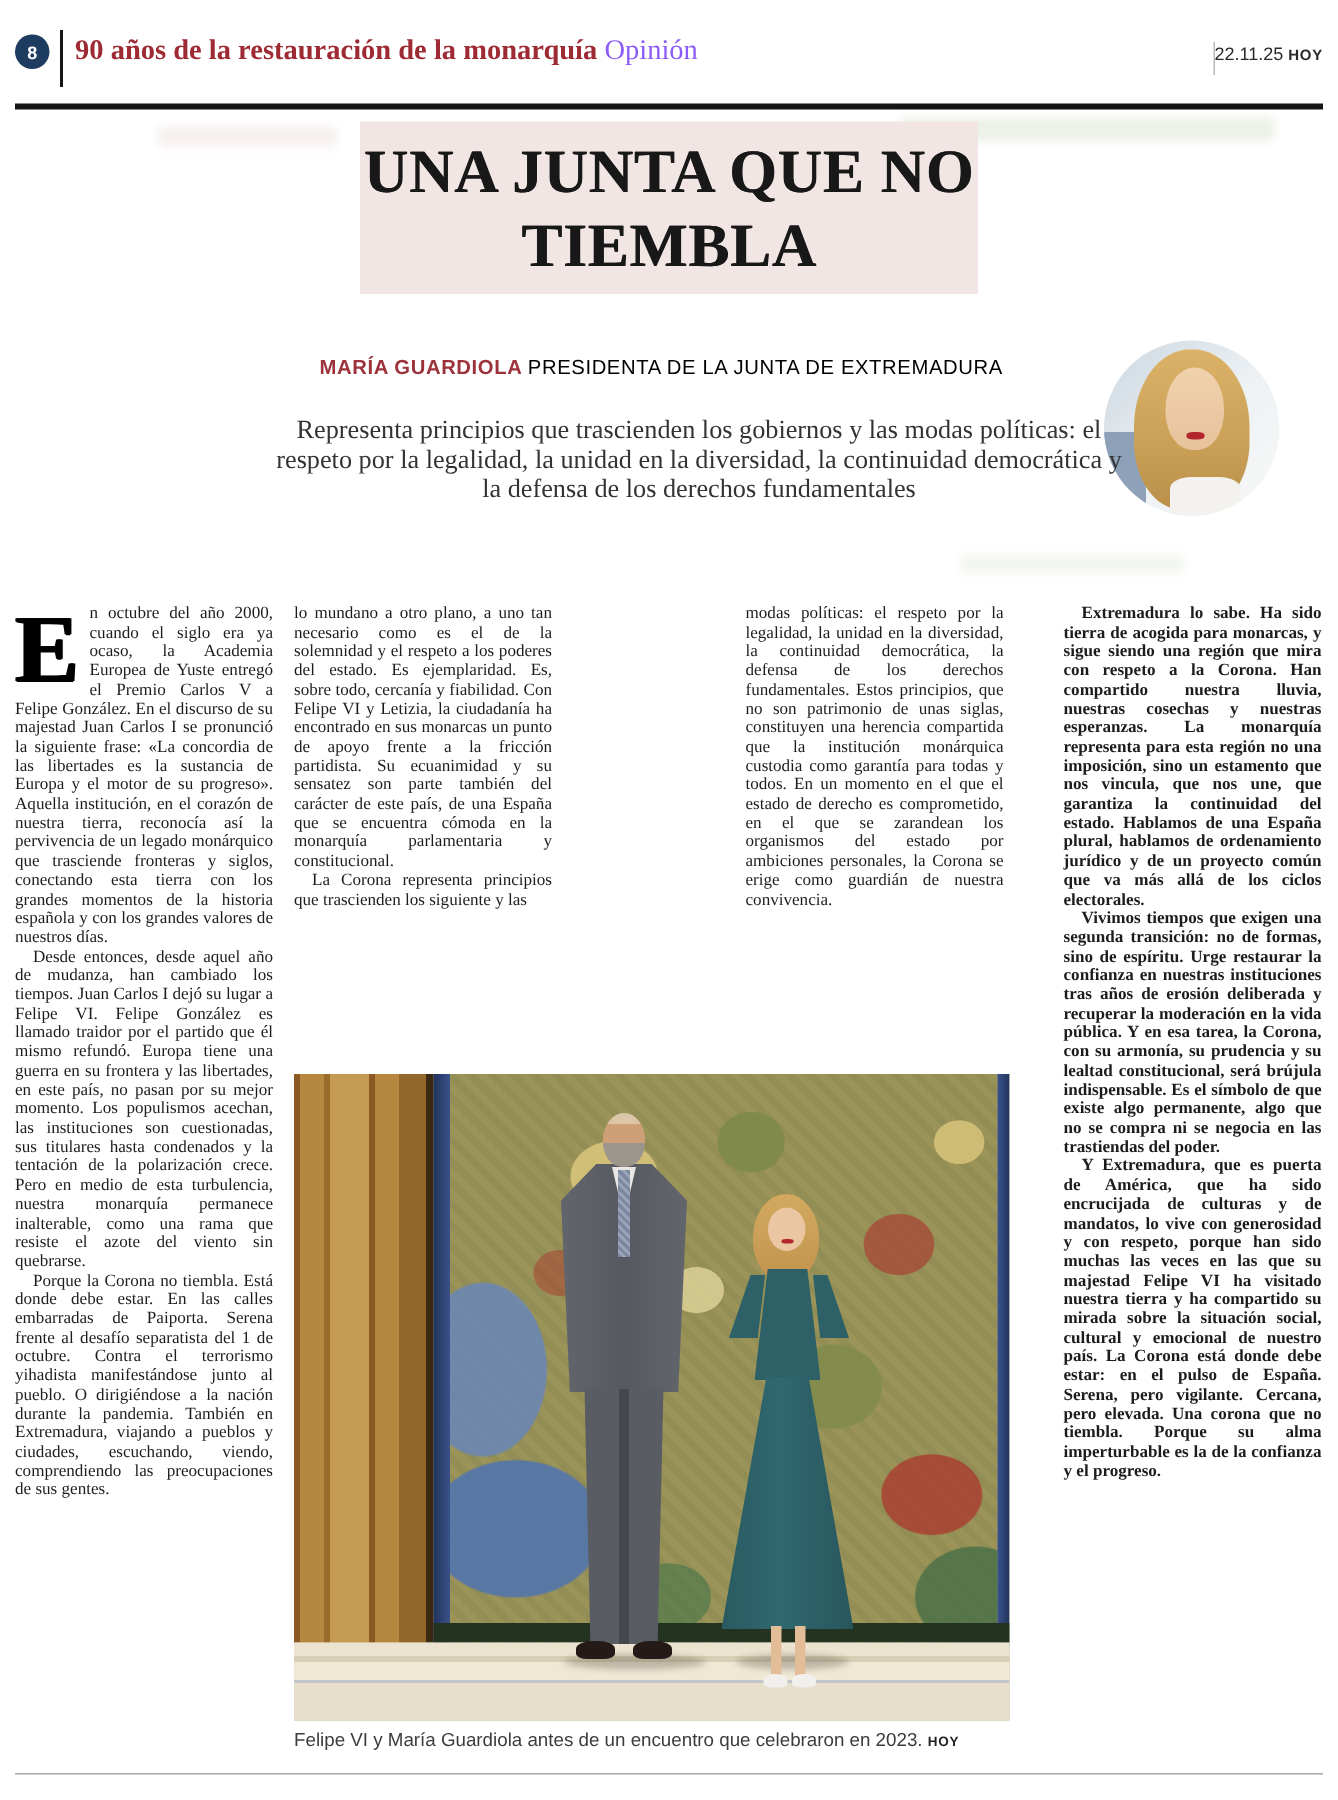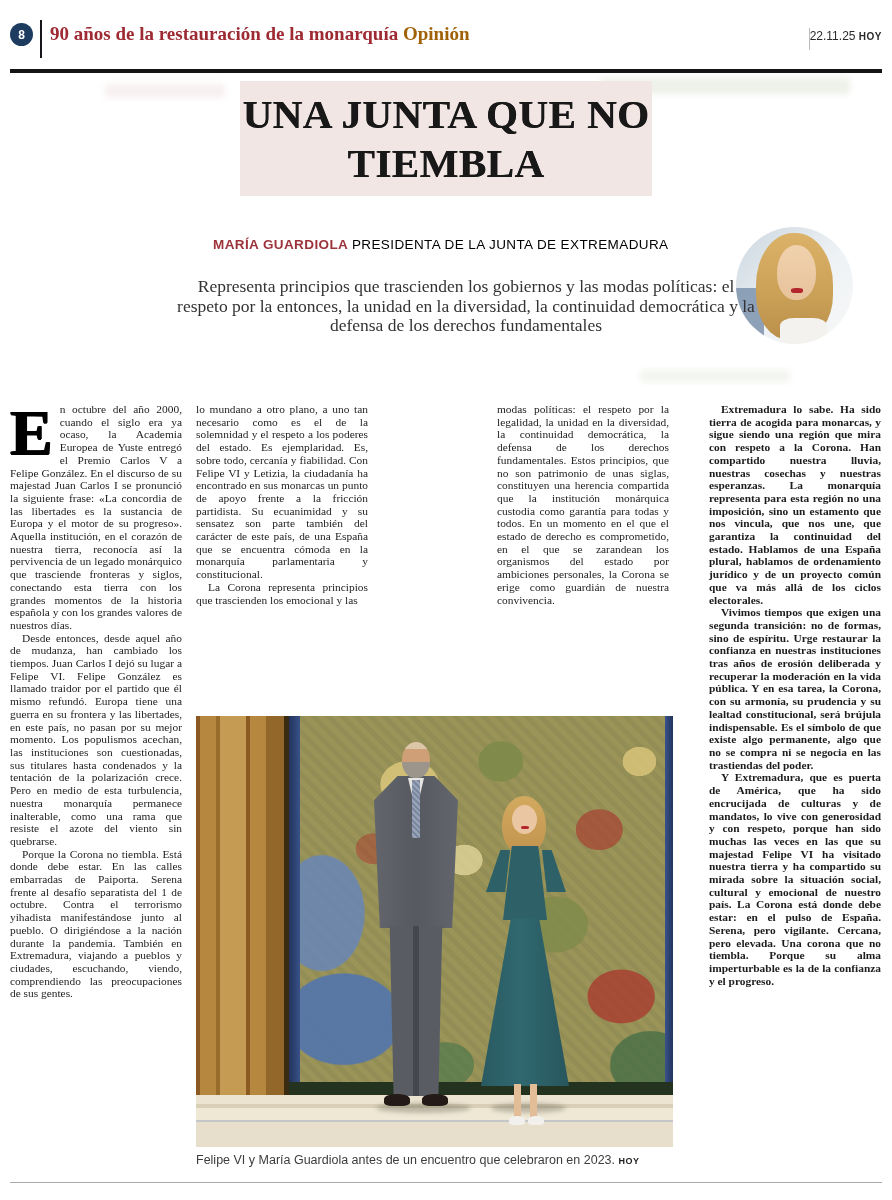--- a/index.html
+++ b/index.html
@@ -6,21 +6,21 @@
   .page{position:relative;width:892px;height:1200px;background:#ffffff;overflow:hidden;
         font-family:"Liberation Serif",serif;color:#1c1c1c;margin:0 auto;}
 
   
   .hdr{position:absolute;top:20px;left:10px;right:10px;height:42px;}
   .hdr-badge{position:absolute;left:0;top:3px;width:23px;height:23px;border-radius:50%;
              background:#1d3c60;color:#fff;font:bold 12px "Liberation Sans",sans-serif;
              display:flex;align-items:center;justify-content:center;}
   .hdr-bar{position:absolute;left:30px;top:0;width:2px;height:38px;background:#15151a;}
   .hdr-title{position:absolute;left:40px;top:3px;font-weight:bold;font-size:19px;color:#9e2a33;white-space:nowrap;}
-  .hdr-label{font-weight:bold;color:#a16207;margin-top:36px;}
+  .hdr-label{font-weight:normal;color:#8b5cf6;margin-top:36px;}
   .hdr-date{position:absolute;right:0;top:8px;font:12px "Liberation Sans",sans-serif;color:#2a2a2a;
             border-left:1px solid #bbb;height:22px;line-height:16px;}
   .hdr-brand{font-weight:bold;font-size:10px;letter-spacing:.5px;}
 
   .rule-thick{position:absolute;top:69px;left:10px;right:10px;height:4px;background:#151515;}
   .rule-bottom{position:absolute;top:1182px;left:10px;right:10px;height:1px;background:#a8a8a8;}
 
   
   .bleed{position:absolute;filter:blur(3px);border-radius:4px;}
   .bleed-a{left:600px;top:78px;width:250px;height:16px;background:rgba(140,165,115,.16);}
@@ -163,31 +163,31 @@
   </div>
 
   <div class="avatar">
     <div class="av-blue"></div>
     <div class="av-hair"></div>
     <div class="av-face"></div>
     <div class="av-lips"></div>
     <div class="av-shirt"></div>
   </div>
 
-  <div class="deck">Representa principios que trascienden los gobiernos y las modas políticas: el respeto por la entonces, la unidad en la diversidad, la continuidad democrática y la defensa de los derechos fundamentales</div>
+  <div class="deck">Representa principios que trascienden los gobiernos y las modas políticas: el respeto por la legalidad, la unidad en la diversidad, la continuidad democrática y la defensa de los derechos fundamentales</div>
 
   <div class="col col-1">
     <p class="cont"><span class="dropcap">E</span><span>n octubre del año 2000, cuando el siglo era ya ocaso, la Academia Europea de Yuste entregó el Premio Carlos V a Felipe González. En el discurso de su majestad Juan Carlos I se pronunció la siguiente frase: «La concordia de las libertades es la sustancia de Europa y el motor de su progreso». Aquella institución, en el corazón de nuestra tierra, reconocía así la pervivencia de un legado monárquico que trasciende fronteras y siglos, conectando esta tierra con los grandes momentos de la historia española y con los grandes valores de nuestros días.</span></p>
     <p>Desde entonces, desde aquel año de mudanza, han cambiado los tiempos. Juan Carlos I dejó su lugar a Felipe VI. Felipe González es llamado traidor por el partido que él mismo refundó. Europa tiene una guerra en su frontera y las libertades, en este país, no pasan por su mejor momento. Los populismos acechan, las instituciones son cuestionadas, sus titulares hasta condenados y la tentación de la polarización crece. Pero en medio de esta turbulencia, nuestra monarquía permanece inalterable, como una rama que resiste el azote del viento sin quebrarse.</p>
     <p>Porque la Corona no tiembla. Está donde debe estar. En las calles embarradas de Paiporta. Serena frente al desafío separatista del 1 de octubre. Contra el terrorismo yihadista manifestándose junto al pueblo. O dirigiéndose a la nación durante la pandemia. También en Extremadura, viajando a pueblos y ciudades, escuchando, viendo, comprendiendo las preocupaciones de sus gentes.</p>
   </div>
 
   <div class="col col-2">
     <p class="cont">lo mundano a otro plano, a uno tan necesario como es el de la solemnidad y el respeto a los poderes del estado. Es ejemplaridad. Es, sobre todo, cercanía y fiabilidad. Con Felipe VI y Letizia, la ciudadanía ha encontrado en sus monarcas un punto de apoyo frente a la fricción partidista. Su ecuanimidad y su sensatez son parte también del carácter de este país, de una España que se encuentra cómoda en la monarquía parlamentaria y constitucional.</p>
-    <p>La Corona representa principios que trascienden los emocional y las</p>
+    <p>La Corona representa principios que trascienden los siguiente y las</p>
   </div>
 
   <div class="col col-3">
     <p class="cont">modas políticas: el respeto por la legalidad, la unidad en la diversidad, la continuidad democrática, la defensa de los derechos fundamentales. Estos principios, que no son patrimonio de unas siglas, constituyen una herencia compartida que la institución monárquica custodia como garantía para todas y todos. En un momento en el que el estado de derecho es comprometido, en el que se zarandean los organismos del estado por ambiciones personales, la Corona se erige como guardián de nuestra convivencia.</p>
   </div>
 
   <div class="col col-4">
     <p>Extremadura lo sabe. Ha sido tierra de acogida para monarcas, y sigue siendo una región que mira con respeto a la Corona. Han compartido nuestra lluvia, nuestras cosechas y nuestras esperanzas. La monarquía representa para esta región no una imposición, sino un estamento que nos vincula, que nos une, que garantiza la continuidad del estado. Hablamos de una España plural, hablamos de ordenamiento jurídico y de un proyecto común que va más allá de los ciclos electorales.</p>
     <p>Vivimos tiempos que exigen una segunda transición: no de formas, sino de espíritu. Urge restaurar la confianza en nuestras instituciones tras años de erosión deliberada y recuperar la moderación en la vida pública. Y en esa tarea, la Corona, con su armonía, su prudencia y su lealtad constitucional, será brújula indispensable. Es el símbolo de que existe algo permanente, algo que no se compra ni se negocia en las trastiendas del poder.</p>
     <p>Y Extremadura, que es puerta de América, que ha sido encrucijada de culturas y de mandatos, lo vive con generosidad y con respeto, porque han sido muchas las veces en las que su majestad Felipe VI ha visitado nuestra tierra y ha compartido su mirada sobre la situación social, cultural y emocional de nuestro país. La Corona está donde debe estar: en el pulso de España. Serena, pero vigilante. Cercana, pero elevada. Una corona que no tiembla. Porque su alma imperturbable es la de la confianza y el progreso.</p>

